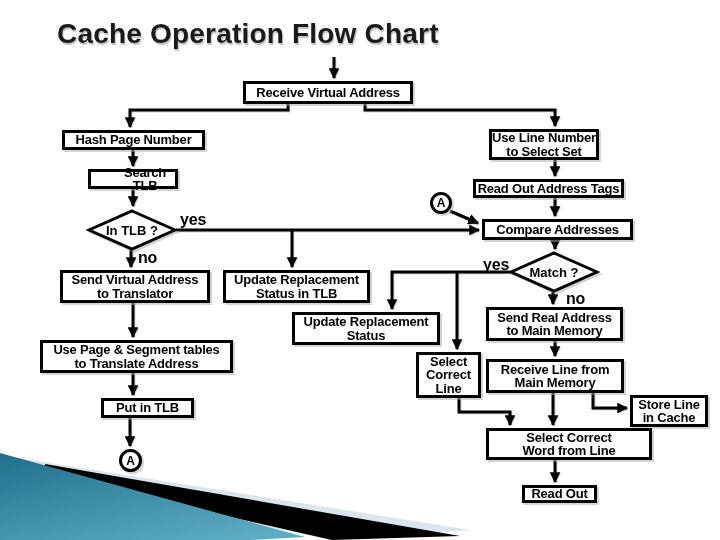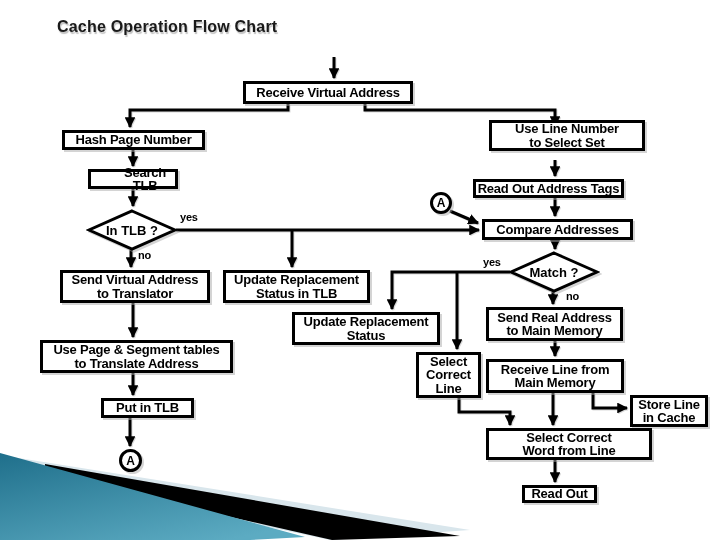--- a/index.html
+++ b/index.html
@@ -2,21 +2,21 @@
 <html><head>
 <meta charset="utf-8">
 <style>
   html,body{margin:0;padding:0;background:#fff;}
   .slide{
     position:relative;width:720px;height:540px;background:#fff;overflow:hidden;
     font-family:"Liberation Sans", sans-serif;
   }
   .title{
     position:absolute;left:57px;top:18px;margin:0;
-    font-size:16px;font-weight:bold;color:var(--title-ink,#1a1a1a);
+    font-size:28px;font-weight:bold;color:var(--title-ink,#1a1a1a);
     letter-spacing:0.2px;
     text-shadow:1px 2px 1px rgba(140,140,140,.55);
   }
   .wires{position:absolute;left:0;top:0;z-index:1;
     filter:drop-shadow(1.2px 1.2px 0 rgba(150,150,150,.35));}
   .node{
     position:absolute;z-index:2;box-sizing:border-box;
     background:#fff;border:3px solid var(--ink,#000);
     display:flex;align-items:center;justify-content:center;text-align:center;
     font-size:13px;font-weight:bold;line-height:13.5px;letter-spacing:-0.2px;
@@ -31,37 +31,37 @@
   .diamond svg{position:absolute;inset:0;width:100%;height:100%;}
   .diamond .dlabel{position:relative;z-index:1;}
   .circleA{
     position:absolute;z-index:2;box-sizing:border-box;border-radius:50%;
     background:#fff;border:3px solid var(--ink,#000);
     display:flex;align-items:center;justify-content:center;
     font-size:12px;font-weight:bold;color:var(--ink,#000);
     box-shadow:2px 2px 0 rgba(170,170,170,.5);
   }
   .elabel{
-    position:absolute;z-index:3;font-size:11px;font-weight:bold;color:var(--ink,#000);
+    position:absolute;z-index:3;font-size:16px;font-weight:bold;color:var(--ink,#000);
     letter-spacing:-0.2px;
   }
   .swoosh{position:absolute;left:0;bottom:0;z-index:0;}
 
   
   .n-rva{left:243px;top:81px;width:170px;height:23px;}
   .n-hash{left:62px;top:130px;width:143px;height:20px;}
   .n-search{left:88px;top:169px;width:90px;height:20px;padding-left:24px;}
   .n-intlb{left:86px;top:209px;width:92px;height:42px;}
   .n-sendva{left:60px;top:270px;width:150px;height:33px;}
   .n-updtlb{left:223px;top:270px;width:147px;height:33px;}
   .n-upd{left:292px;top:312px;width:148px;height:33px;}
   .n-usepage{left:40px;top:340px;width:193px;height:33px;}
   .n-puttlb{left:101px;top:398px;width:93px;height:20px;}
   .n-a-bottom{left:119px;top:449px;width:23px;height:23px;}
-  .n-useline{left:489px;top:120px;width:156px;height:31px;}
+  .n-useline{left:489px;top:129px;width:110px;height:31px;}
   .n-readtags{left:473px;top:179px;width:151px;height:19px;}
   .n-a-top{left:430px;top:192px;width:22px;height:22px;}
   .n-compare{left:482px;top:219px;width:151px;height:21px;}
   .n-match{left:508px;top:251px;width:92px;height:42px;}
   .n-sendreal{left:486px;top:307px;width:137px;height:34px;}
   .n-selectline{left:416px;top:352px;width:65px;height:46px;}
   .n-receiveline{left:486px;top:359px;width:138px;height:34px;text-align:center;}
   .n-storeline{left:630px;top:395px;width:78px;height:32px;}
   .n-selectword{left:486px;top:428px;width:166px;height:32px;}
   .n-readout{left:522px;top:485px;width:75px;height:18px;}

